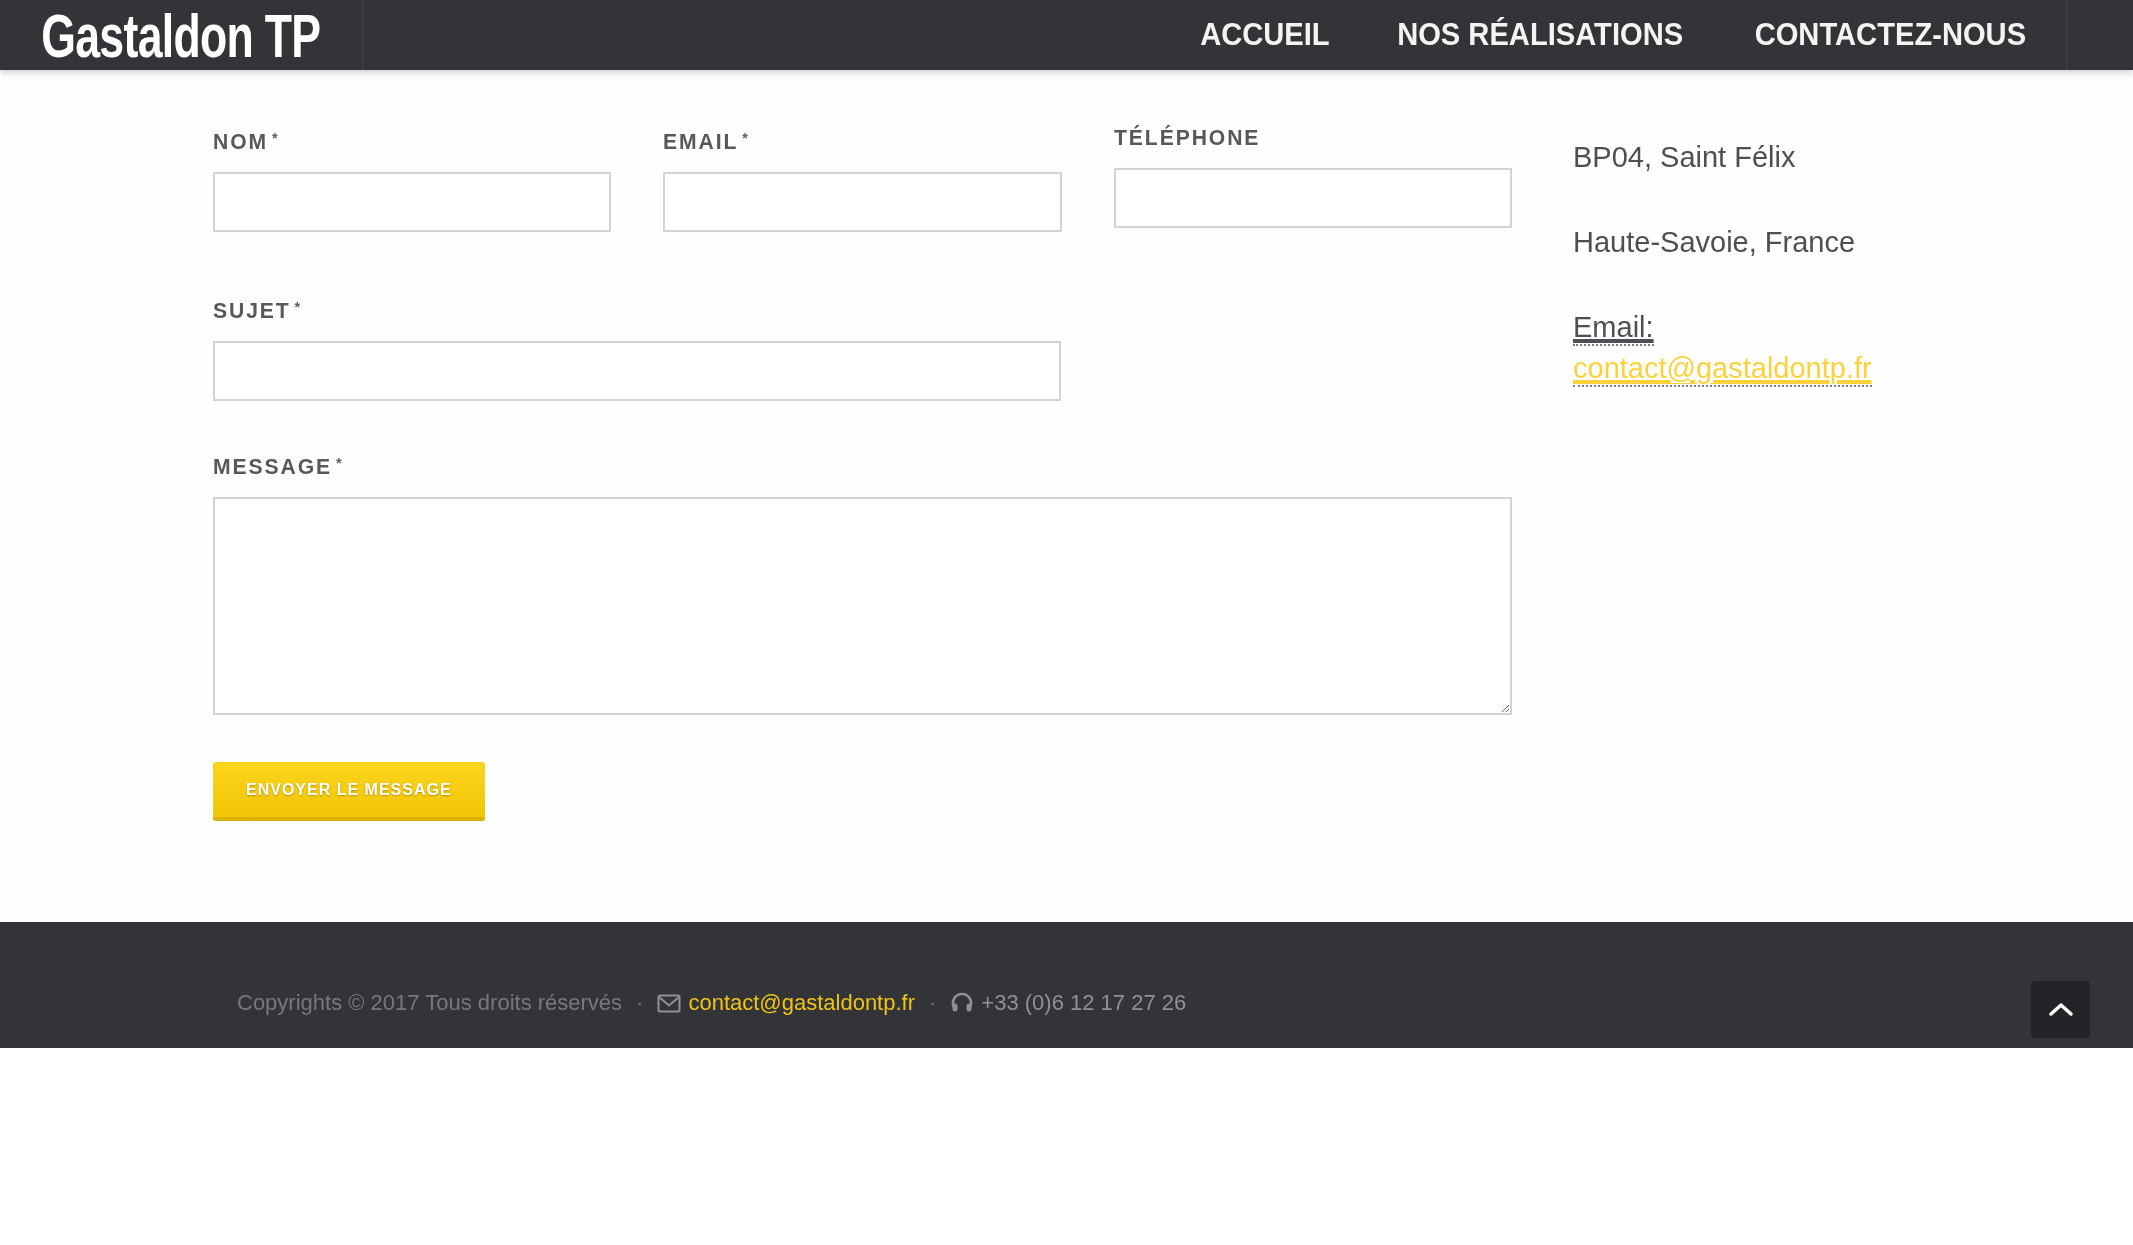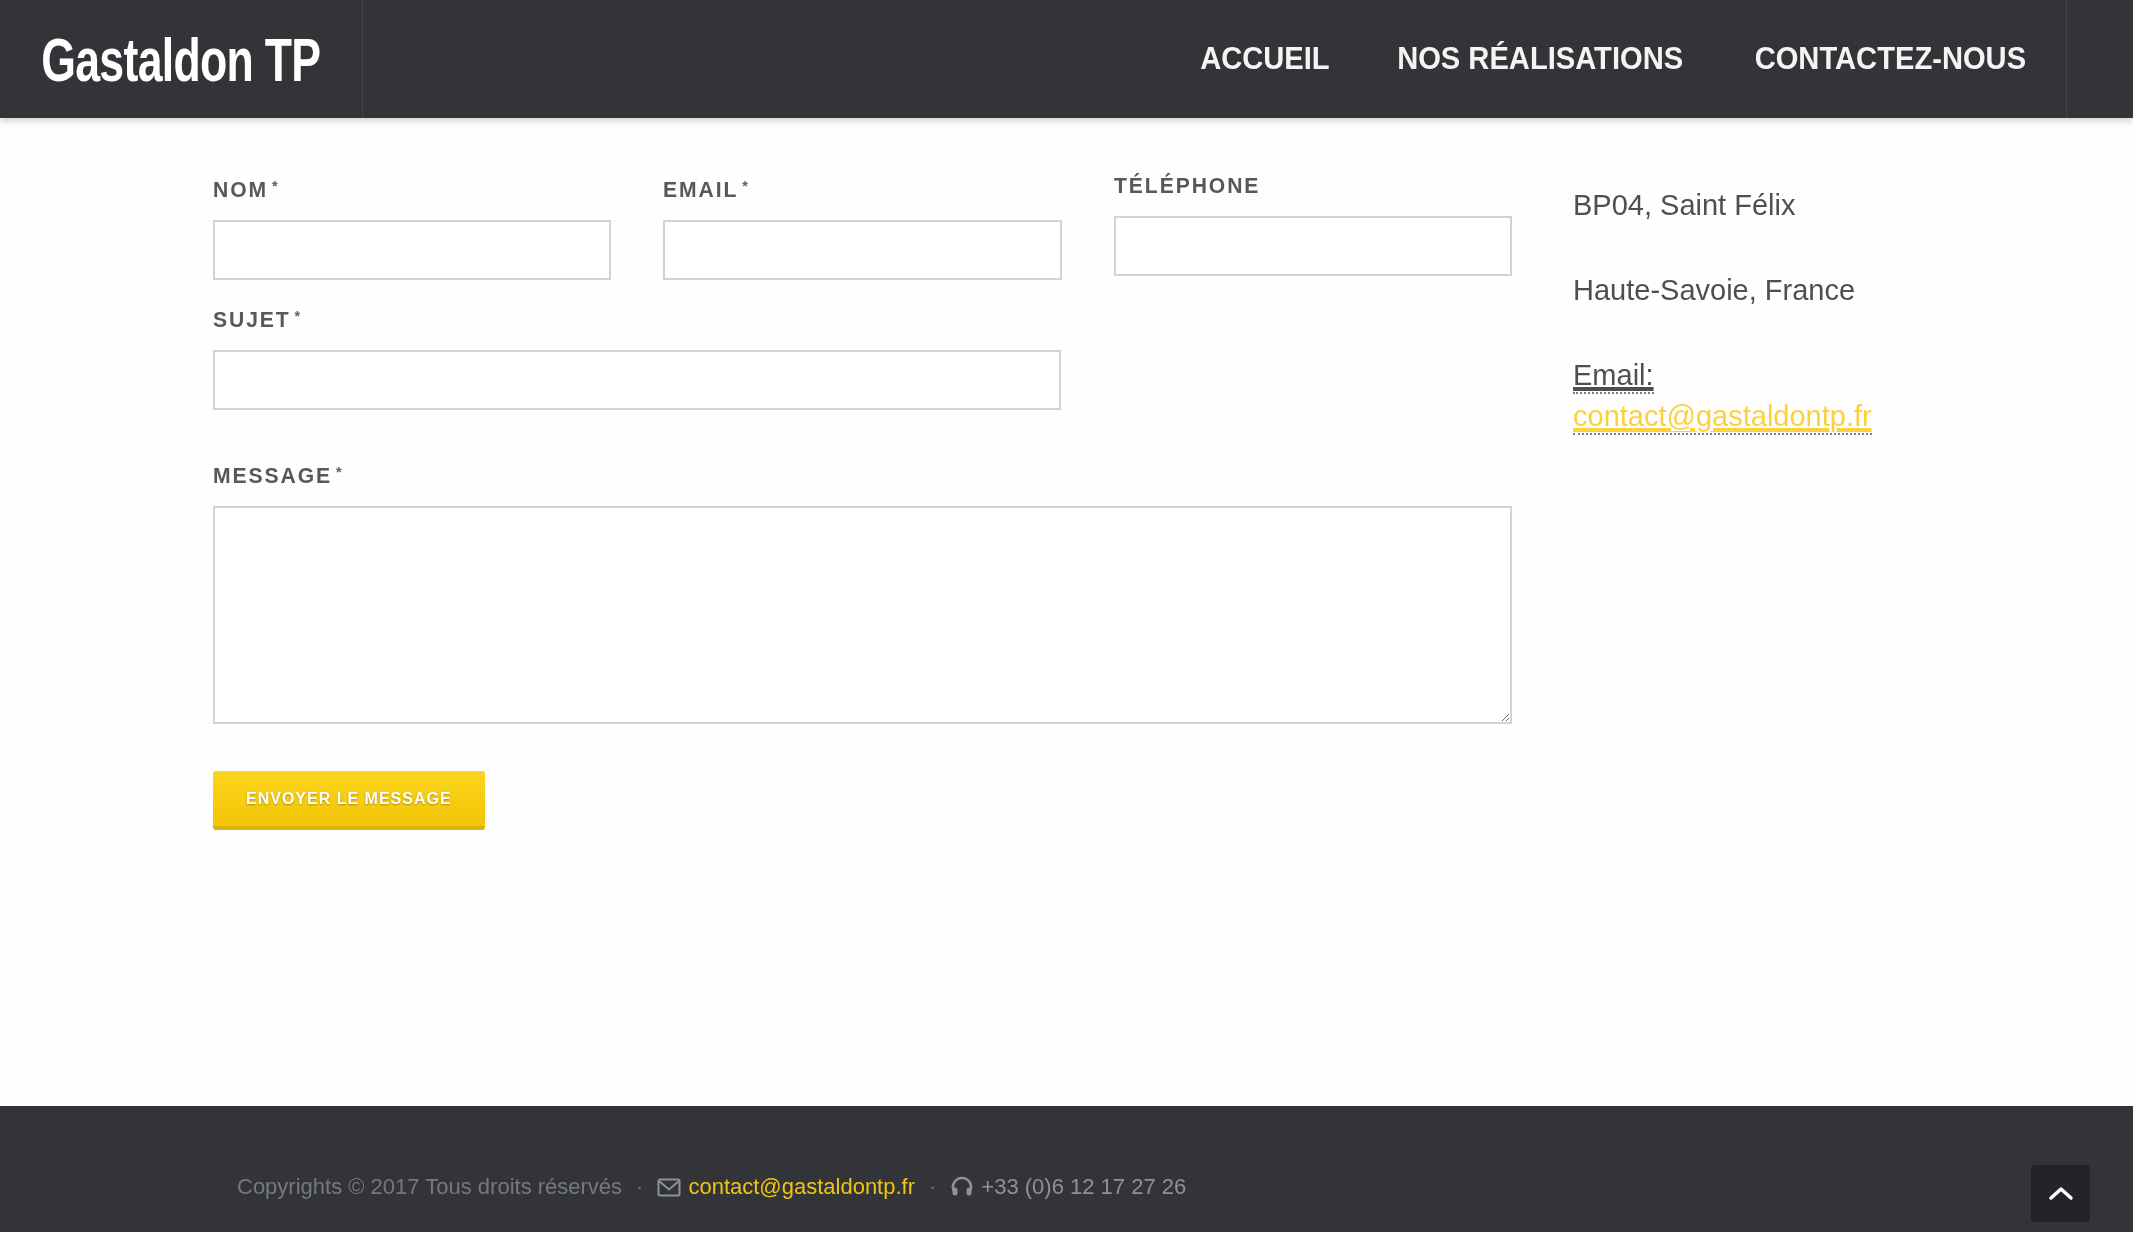--- a/index.html
+++ b/index.html
@@ -6,21 +6,21 @@
   html,body { width: 2133px; height: 1245px; }
   body {
     font-family: "Liberation Sans", sans-serif;
     background: #ffffff;
     overflow: hidden;
     position: relative;
   }
 
   
   .header {
-    height: 118px;
+    height: 70px;
     background: #333438;
     display: flex;
     align-items: stretch;
     box-shadow: 0 3px 7px rgba(0,0,0,0.18);
     position: relative;
     z-index: 5;
   }
   .logo-box {
     width: 363px;
     flex: 0 0 363px;
@@ -56,21 +56,21 @@
     white-space: nowrap;
     transform: scaleX(0.94);
   }
   .header-end {
     flex: 0 0 67px;
     border-left: 1px solid #434448;
   }
 
   
   .main {
-    height: 988px;
+    height: 852px;
     display: flex;
     padding: 55px 213px 0 213px;
     background: #fefefe;
   }
   .form-col { width: 1299px; flex: 0 0 1299px; }
   .side-col { width: 347px; flex: 0 0 347px; margin-left: 61px; padding-top: 12px; }
 
   .field-label {
     display: block;
     font-size: 22px;
@@ -110,21 +110,21 @@
     color: #333;
     outline: none;
     resize: both;
     font-family: "Liberation Sans", sans-serif;
   }
   .row1 {
     display: grid;
     grid-template-columns: 1fr 1fr 1fr;
     column-gap: 52px;
   }
-  .row2 { margin-top: 23px; width: 848px; }
+  .row2 { margin-top: 62px; width: 848px; }
   .row3 { margin-top: 49px; }
   .submit-btn {
     margin-top: 43px;
     display: inline-block;
     border: none;
     border-bottom: 4px solid #d9b107;
     border-radius: 3px;
     background: linear-gradient(#fbd41c, #f2c607);
     color: #ffffff;
     font-family: "Liberation Sans", sans-serif;

